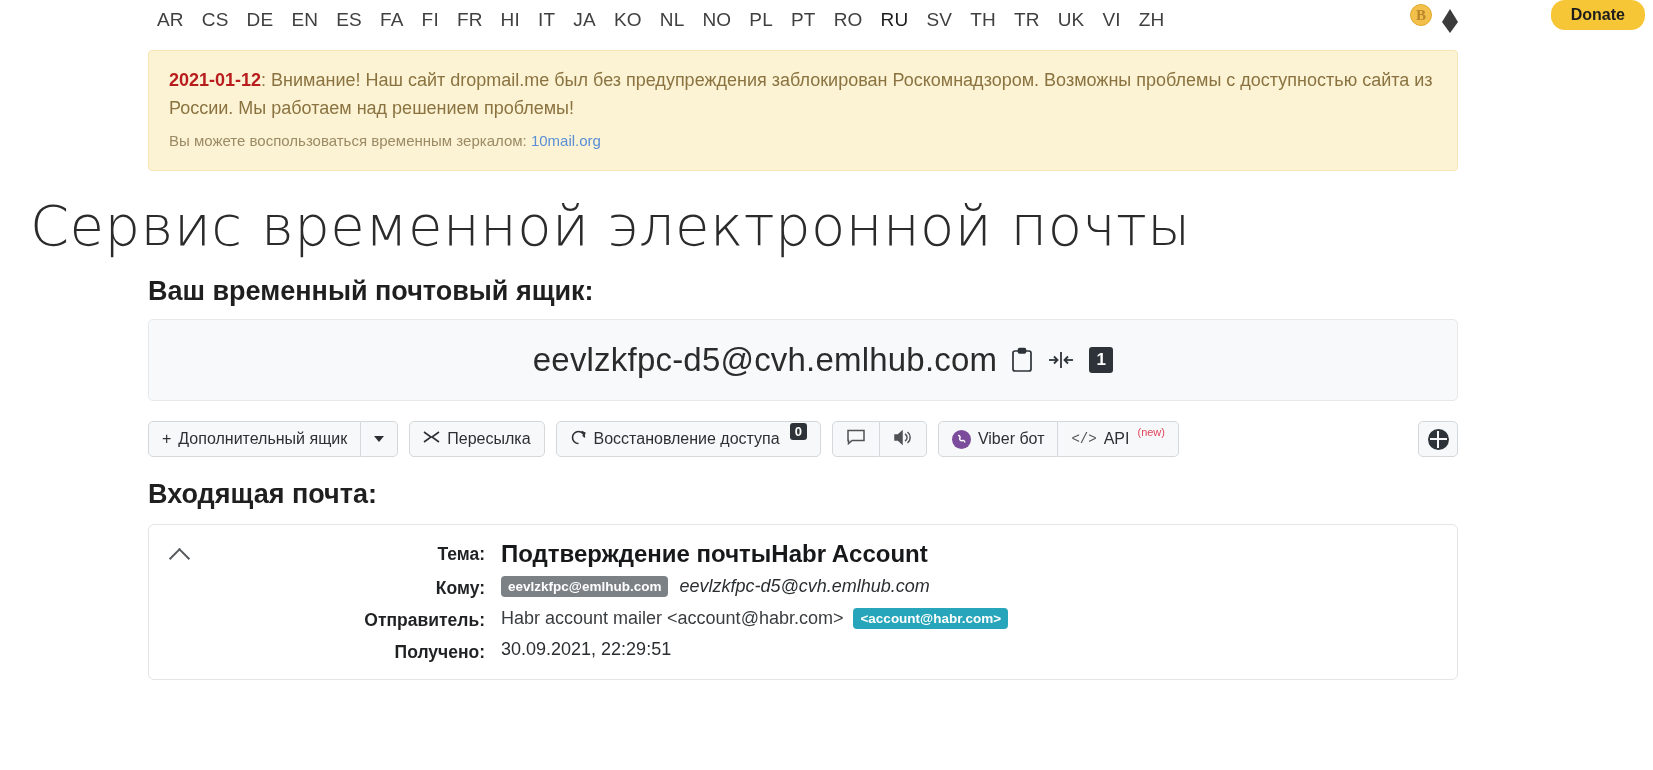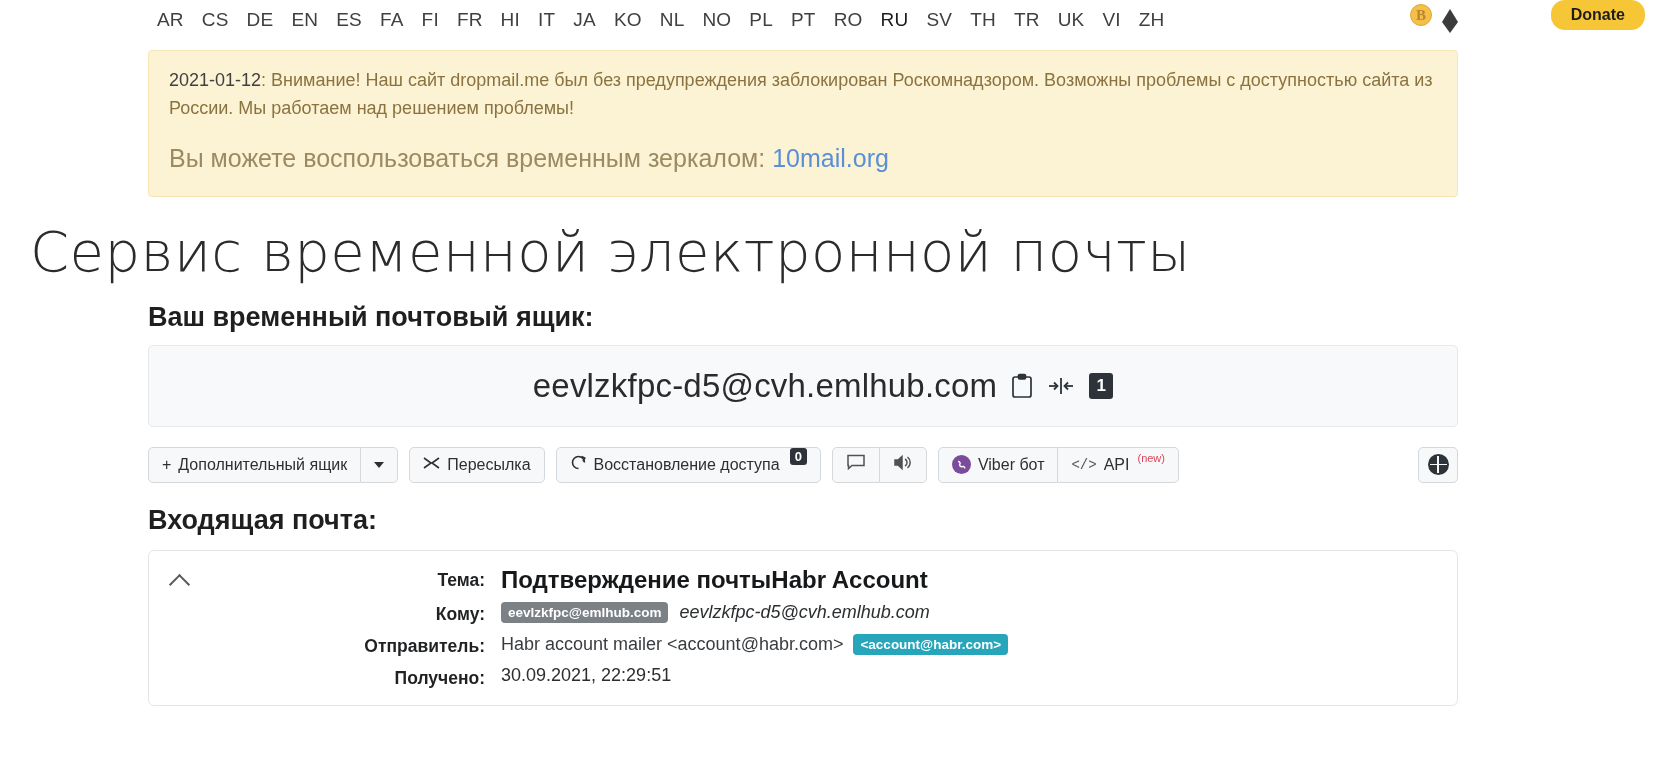--- a/index.html
+++ b/index.html
@@ -82,22 +82,22 @@
   .alert {
     margin: 10px 195px 0 148px;
     background: #fcf3d4;
     border: 1px solid #f7e6b5;
     border-radius: 4px;
     padding: 16px 20px 18px 20px;
     color: #8a7340;
     font-size: 18px;
     line-height: 1.55;
   }
-  .alert .date { font-weight: normal; color: #404040; }
-  .alert .line2 { color: #9b8a63; margin-top: 16px; font-size: 25px; }
+  .alert .date { font-weight: bold; color: #b91c1c; }
+  .alert .line2 { color: #9b8a63; margin-top: 6px; font-size: 15px; }
   .alert a { color: #5a8fd6; text-decoration: none; }
 
   
   .title {
     text-align: left;
     font-size: 56px;
     font-weight: 300;
     color: #2b2b2b;
     margin: 22px 0 0 0;
     padding-left: 30px;

